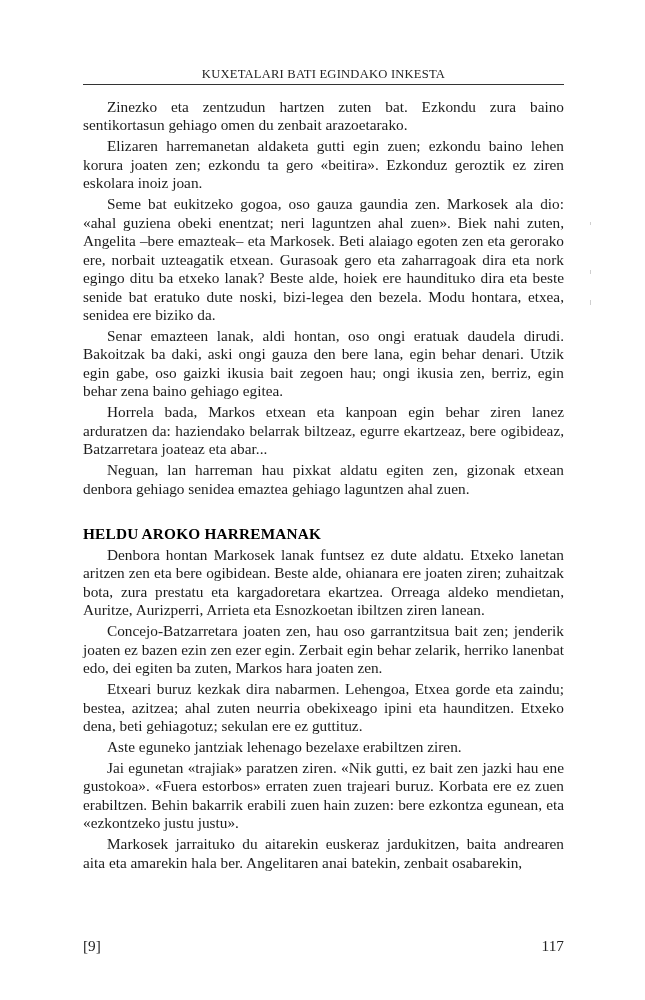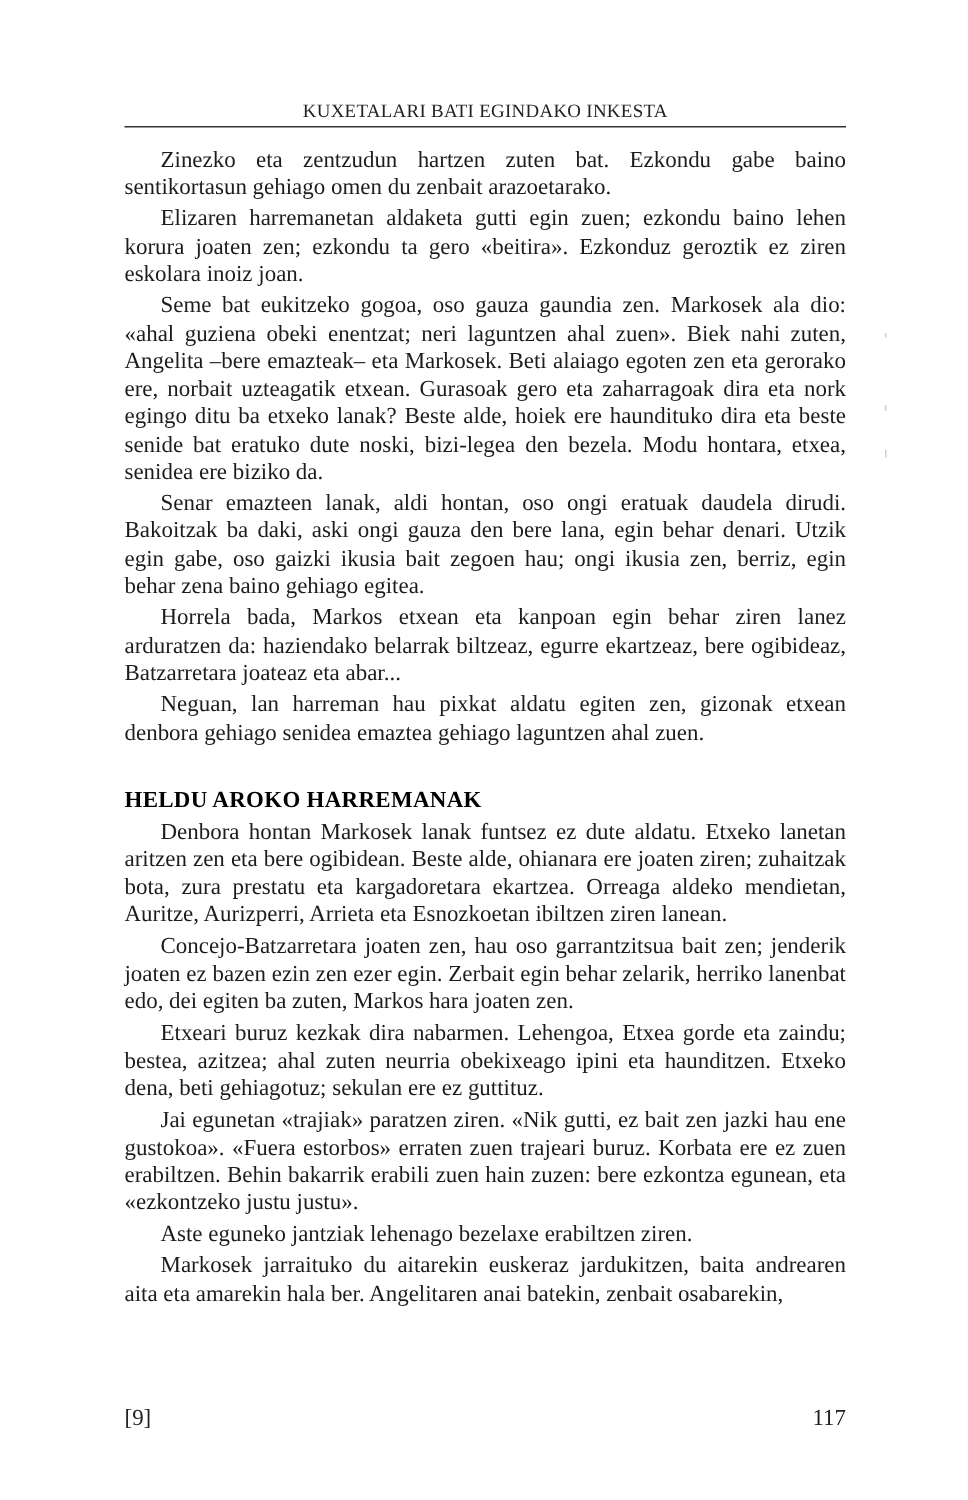--- a/index.html
+++ b/index.html
@@ -37,34 +37,34 @@
   .speck { position: absolute; background: #cfcfcf; width: 1px; }
 </style>
 </head>
 <body>
 
 <div class="page">
   <div class="running-head">KUXETALARI BATI EGINDAKO INKESTA</div>
   <div class="head-rule"></div>
 
   <div class="body">
-    <p>Zinezko eta zentzudun hartzen zuten bat. Ezkondu gabe baino sentikortasun gehiago omen du zenbait arazoetarako.</p>
+    <p>Zinezko eta zentzudun hartzen zuten bat. Ezkondu zura baino sentikortasun gehiago omen du zenbait arazoetarako.</p>
     <p>Elizaren harremanetan aldaketa gutti egin zuen; ezkondu baino lehen korura joaten zen; ezkondu ta gero «beitira». Ezkonduz geroztik ez ziren eskolara inoiz joan.</p>
     <p>Seme bat eukitzeko gogoa, oso gauza gaundia zen. Markosek ala dio: «ahal guziena obeki enentzat; neri laguntzen ahal zuen». Biek nahi zuten, Angelita –bere emazteak– eta Markosek. Beti alaiago egoten zen eta gerorako ere, norbait uzteagatik etxean. Gurasoak gero eta zaharragoak dira eta nork egingo ditu ba etxeko lanak? Beste alde, hoiek ere haunditu­ko dira eta beste senide bat eratuko dute noski, bizi-legea den bezela. Modu hontara, etxea, senidea ere biziko da.</p>
     <p>Senar emazteen lanak, aldi hontan, oso ongi eratuak daudela dirudi. Bakoitzak ba daki, aski ongi gauza den bere lana, egin behar denari. Utzik egin gabe, oso gaizki ikusia bait zegoen hau; ongi ikusia zen, berriz, egin behar zena baino gehiago egitea.</p>
     <p>Horrela bada, Markos etxean eta kanpoan egin behar ziren lanez arduratzen da: haziendako belarrak biltzeaz, egurre ekartzeaz, bere ogibideaz, Batzarretara joateaz eta abar...</p>
     <p>Neguan, lan harreman hau pixkat aldatu egiten zen, gizonak etxean denbora gehiago senidea emaztea gehiago laguntzen ahal zuen.</p>
 
     <div class="section-heading">HELDU AROKO HARREMANAK</div>
 
     <p>Denbora hontan Markosek lanak funtsez ez dute aldatu. Etxeko lanetan aritzen zen eta bere ogibidean. Beste alde, ohianara ere joaten ziren; zuhaitzak bota, zura prestatu eta kargadoretara ekartzea. Orreaga aldeko mendietan, Auritze, Aurizperri, Arrieta eta Esnozkoetan ibiltzen ziren lanean.</p>
     <p>Concejo-Batzarretara joaten zen, hau oso garrantzitsua bait zen; jenderik joaten ez bazen ezin zen ezer egin. Zerbait egin behar zelarik, herriko lanenbat edo, dei egiten ba zuten, Markos hara joaten zen.</p>
     <p>Etxeari buruz kezkak dira nabarmen. Lehengoa, Etxea gorde eta zaindu; bestea, azitzea; ahal zuten neurria obekixeago ipini eta haunditzen. Etxeko dena, beti gehiagotuz; sekulan ere ez guttituz.</p>
+    <p>Aste eguneko jantziak lehenago bezelaxe erabiltzen ziren.</p>
     <p>Jai egunetan «trajiak» paratzen ziren. «Nik gutti, ez bait zen jazki hau ene gustokoa». «Fuera estorbos» erraten zuen trajeari buruz. Korbata ere ez zuen erabiltzen. Behin bakarrik erabili zuen hain zuzen: bere ezkontza egunean, eta «ezkontzeko justu justu».</p>
-    <p>Aste eguneko jantziak lehenago bezelaxe erabiltzen ziren.</p>
     <p>Markosek jarraituko du aitarekin euskeraz jardukitzen, baita andrearen aita eta amarekin hala ber. Angelitaren anai batekin, zenbait osabarekin,</p>
   </div>
 
   <div class="footer">
     <span>[9]</span>
     <span>117</span>
   </div>
 
   <div class="speck" style="left:590px; top:222px; height:3px;"></div>
   <div class="speck" style="left:590px; top:270px; height:4px;"></div>

